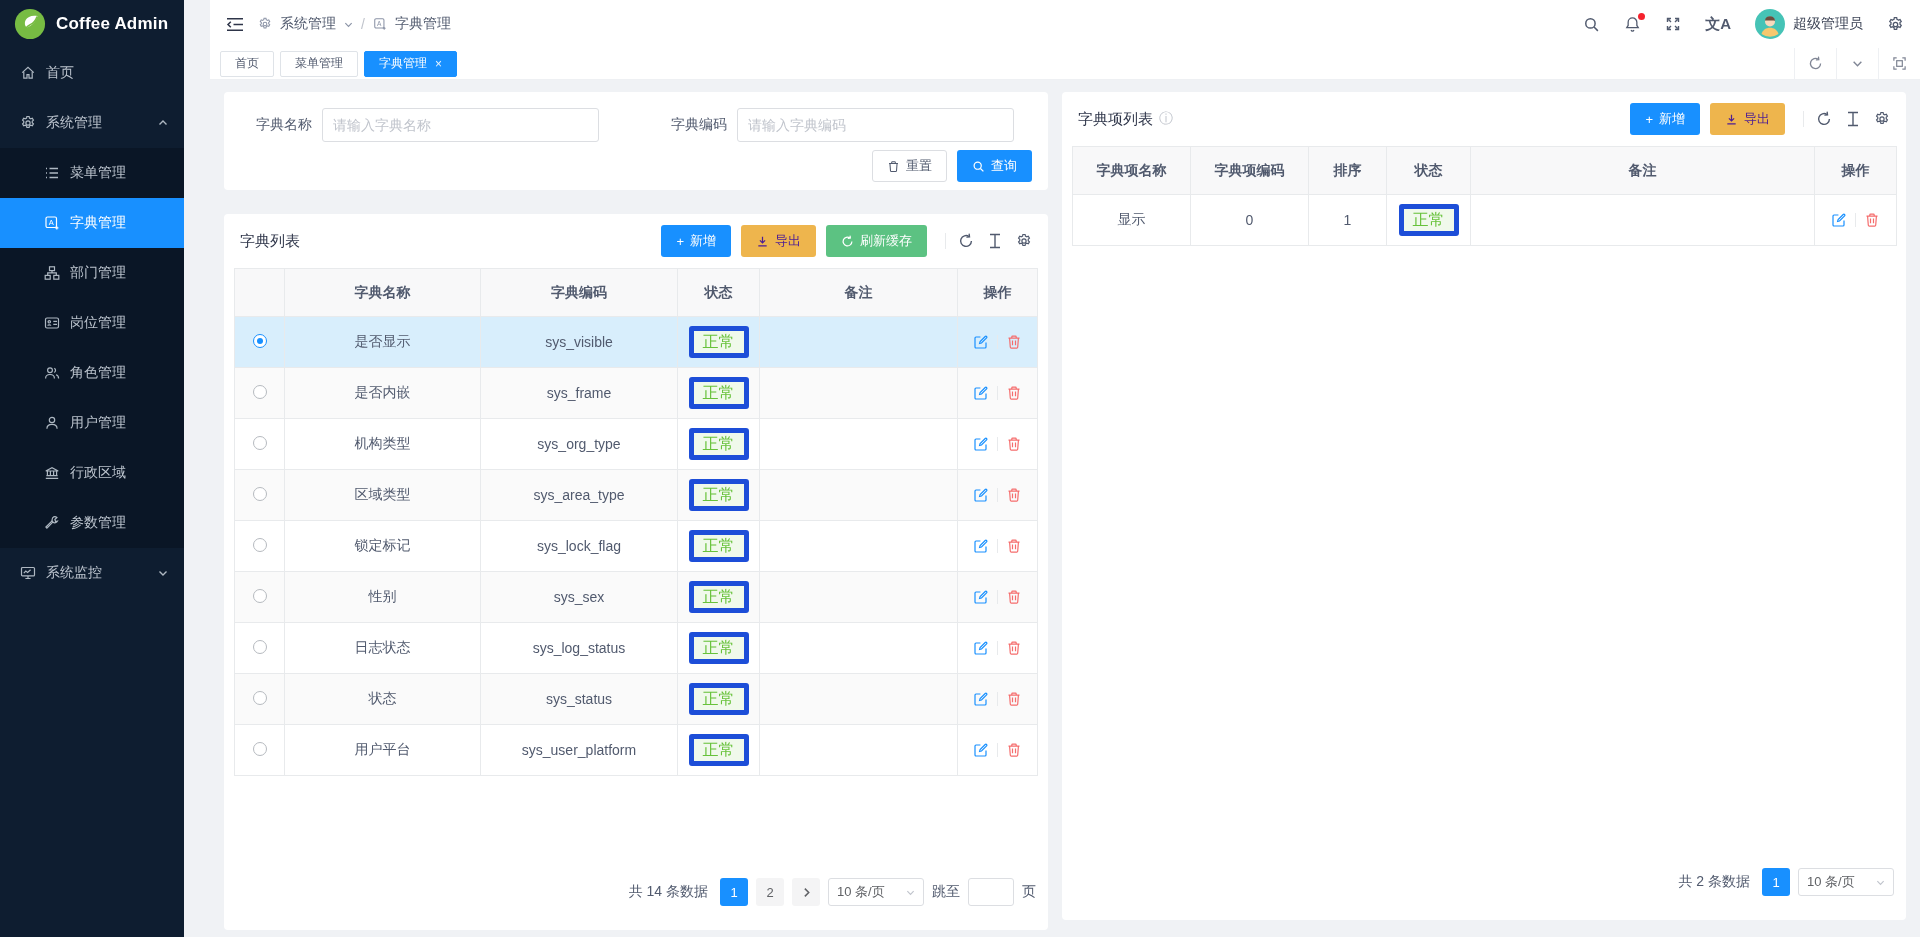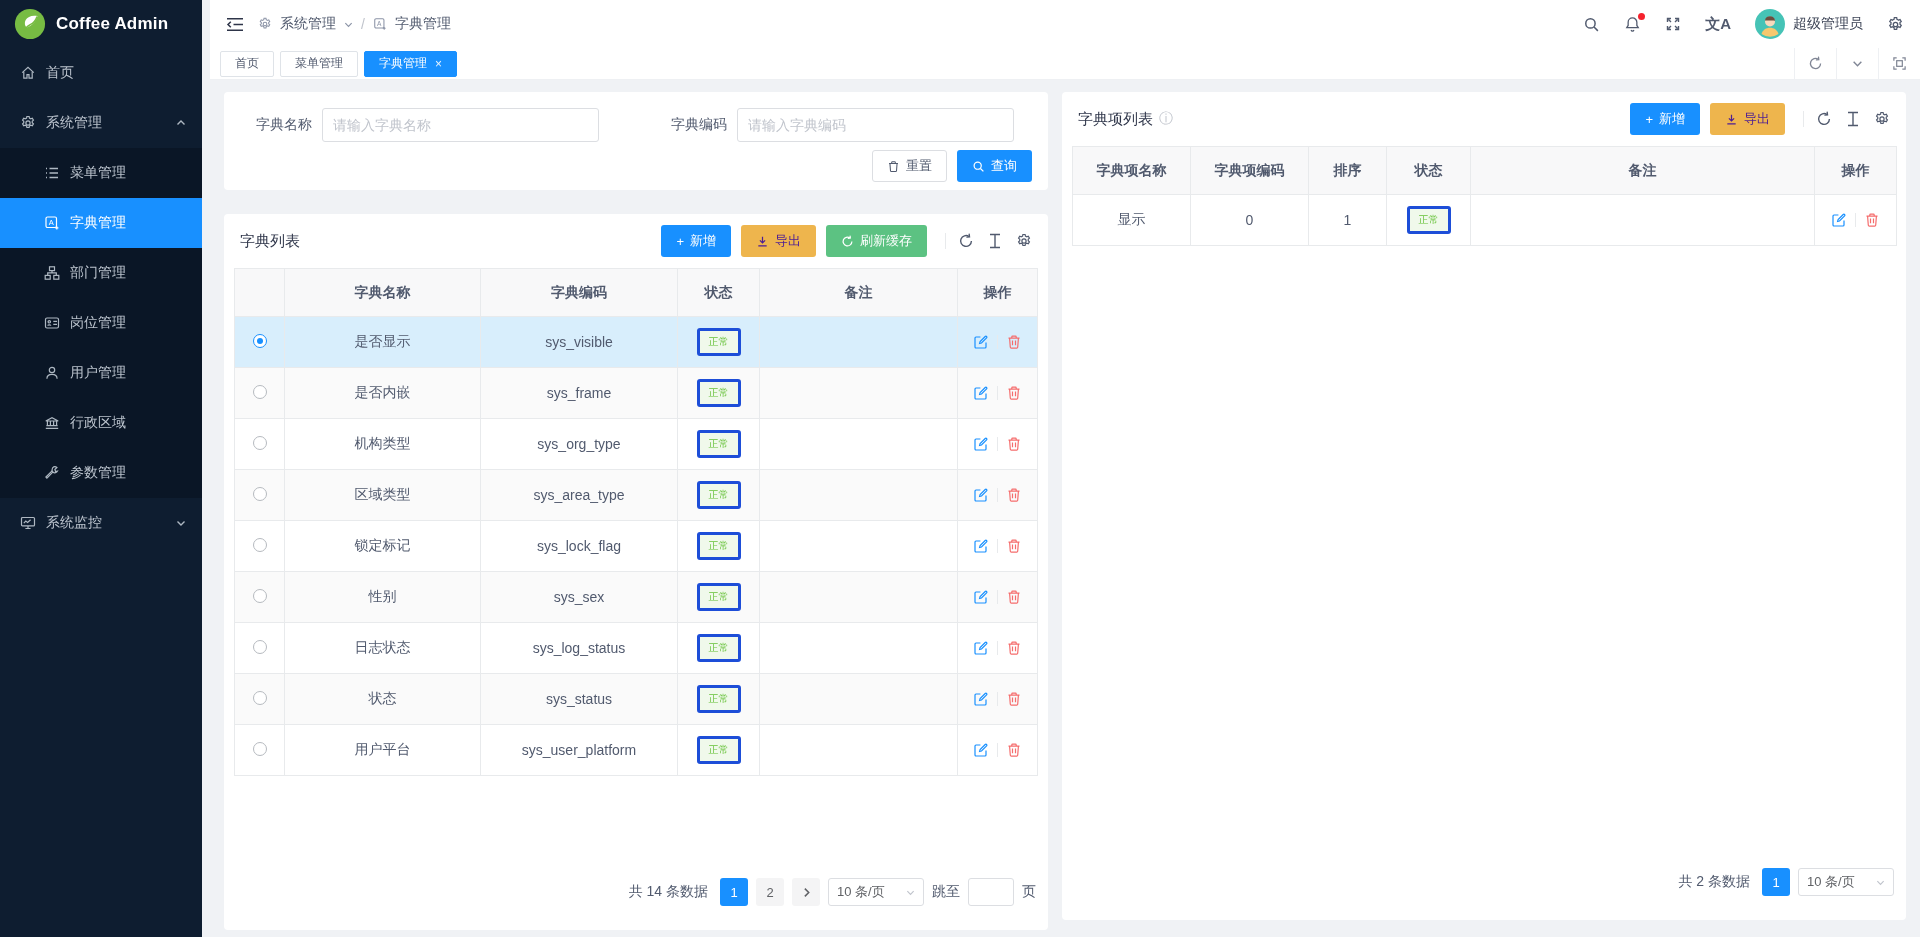--- a/index.html
+++ b/index.html
@@ -1,20 +1,20 @@
 <!DOCTYPE html>
 <html><head>
 <meta charset="utf-8">
 <style>
   * { box-sizing: border-box; margin: 0; padding: 0; }
   html,body { width:1920px; height:937px; overflow:hidden;
     font-family:"Liberation Sans","DejaVu Sans",sans-serif; background:#f0f2f5; color:#515a6e; }
 
   
-  .sidebar { position:absolute; left:0; top:0; width:202px; height:937px; background:#0e1d30; z-index:5; }
+  .sidebar { position:absolute; left:0; top:0; width:184px; height:937px; background:#0e1d30; z-index:5; }
   .logo-row { height:48px; display:flex; align-items:center; padding-left:14px; gap:10px; }
   .logo-title { color:#fff; font-size:17px; font-weight:bold; letter-spacing:.2px; }
   .menu-item { height:50px; display:flex; align-items:center; gap:10px; padding-left:20px;
     color:#bcc4ce; font-size:14px; cursor:pointer; position:relative; }
   .menu-item .mi-icon { width:16px; height:16px; display:flex; align-items:center; justify-content:center; color:#aeb8c2; }
   .submenu { background:#0a1626; }
   .submenu .menu-item { padding-left:44px; }
   .menu-item.active { background:#1890ff; color:#fff; }
   .menu-item.active .mi-icon { color:#fff; }
   .mi-arrow { position:absolute; right:16px; top:50%; transform:translateY(-50%); color:#aeb8c2; display:flex; }
@@ -73,22 +73,22 @@
   .head-actions { display:flex; align-items:center; gap:10px; }
   .tool-icons { display:flex; align-items:center; gap:14px; margin-left:8px; padding-left:12px; border-left:1px solid #e8eaec; color:#515a6e; }
   .tool-icons .ti { display:flex; cursor:pointer; }
 
   table.grid { border-collapse:collapse; table-layout:fixed; width:100%; }
   .grid th, .grid td { border:1px solid #e8eaec; text-align:center; font-size:14px; color:#515a6e; overflow:hidden; }
   .grid th { height:48px; background:#f8f8f9; font-weight:bold; }
   .grid td { height:50px; }
   .grid tr.stripe td { background:#fafafa; }
   .grid tr.selected td { background:#d8eefc; }
-  .badge-success { display:inline-block; padding:2px 9px; font-size:10px; color:#67c23a;
-    background:#f0f9eb; border:3px solid #1d4ed8; border-radius:3px; line-height:18px; }
+  .badge-success { display:inline-block; padding:2px 9px; font-size:16px; color:#67c23a;
+    background:#f0f9eb; border:5px solid #1d4ed8; border-radius:3px; line-height:18px; }
   .radio { display:inline-block; width:14px; height:14px; border:1px solid #b6babf; border-radius:50%; background:#fff; position:relative; cursor:pointer; }
   .radio.checked { border-color:#1890ff; }
   .radio.checked::after { content:""; position:absolute; left:3px; top:3px; width:6px; height:6px; border-radius:50%; background:#1890ff; }
   .op-cell { display:flex; align-items:center; justify-content:center; gap:8px; height:50px; }
   .op-div { width:1px; height:14px; background:#e8eaec; }
   .icon-btn { display:flex; cursor:pointer; }
 
   .pagination { position:absolute; right:12px; bottom:24px; display:flex; align-items:center; gap:8px; font-size:14px; color:#515a6e; }
   .pg-total { margin-right:4px; }
   .pg-num { min-width:28px; height:28px; padding:0 6px; display:flex; align-items:center; justify-content:center;
@@ -172,20 +172,30 @@
     </div>
     <div class="menu-item">
       <span class="mi-icon">
           <svg width="16" height="16" viewBox="0 0 16 16" fill="none" stroke="currentColor" stroke-width="1.2">
             <rect x="1.5" y="3" width="13" height="10" rx="1.5"></rect>
             <circle cx="5.3" cy="6.8" r="1.2"></circle>
             <path d="M3.7 10.6c.4-1.1 2.8-1.1 3.2 0M9.3 6.3H13M9.3 9.3H13"></path>
           </svg>
         </span>
       <span class="mi-label">岗位管理</span>
+    </div>
+    <div class="menu-item">
+      <span class="mi-icon">
+          <svg width="16" height="16" viewBox="0 0 16 16" fill="none" stroke="currentColor" stroke-width="1.2">
+            <circle cx="6" cy="5.3" r="2.4"></circle>
+            <path d="M1.6 13.4c0-2.4 2-3.9 4.4-3.9s4.4 1.5 4.4 3.9"></path>
+            <path d="M10.3 3.2a2.4 2.4 0 0 1 0 4.2M12 9.7c1.6.5 2.6 1.9 2.6 3.7"></path>
+          </svg>
+        </span>
+      <span class="mi-label">角色管理</span>
     </div>
     <div class="menu-item">
       <span class="mi-icon">
           <svg width="16" height="16" viewBox="0 0 16 16" fill="none" stroke="currentColor" stroke-width="1.2">
             <circle cx="8" cy="5" r="2.7"></circle>
             <path d="M2.9 13.8c0-2.8 2.3-4.4 5.1-4.4s5.1 1.6 5.1 4.4"></path>
           </svg>
         </span>
       <span class="mi-label">用户管理</span>
     </div>

